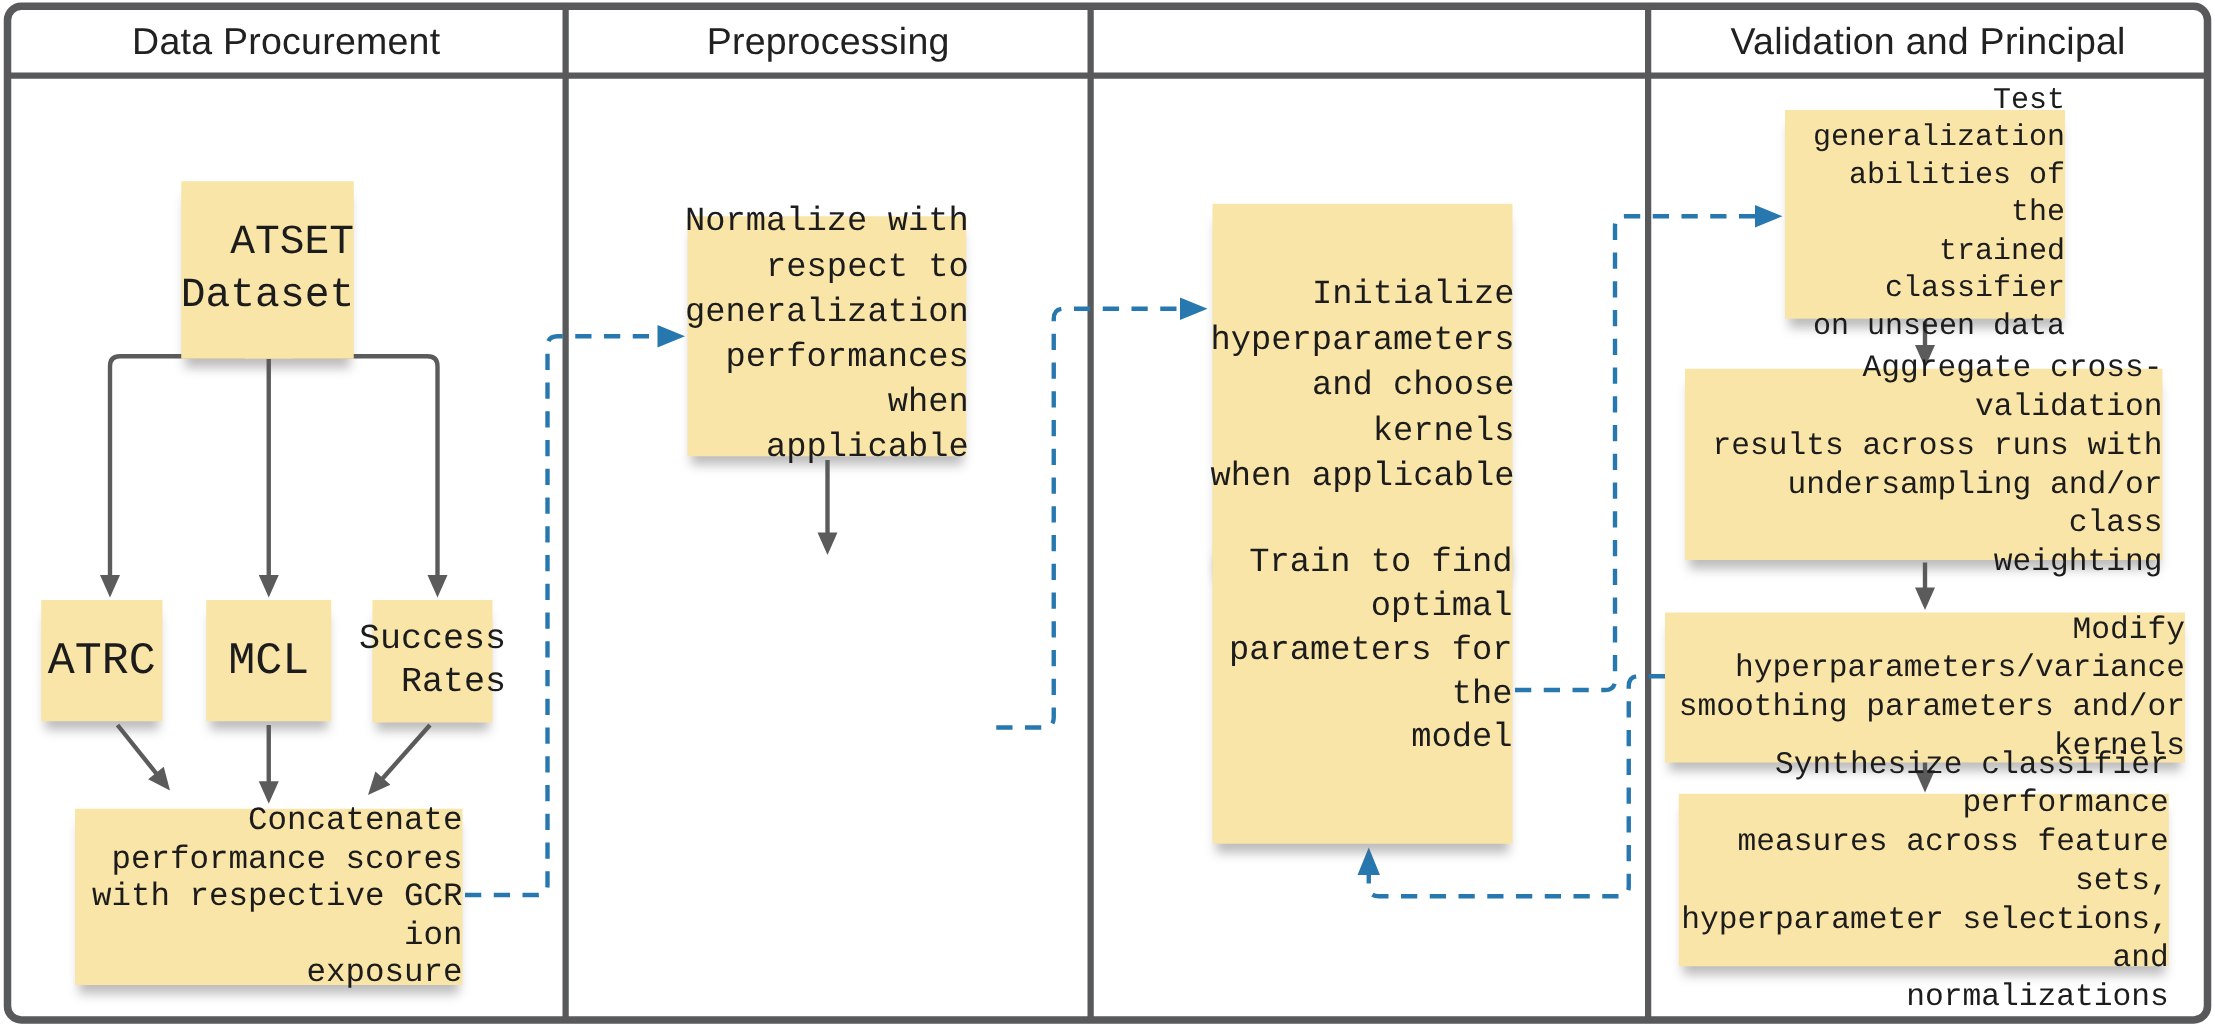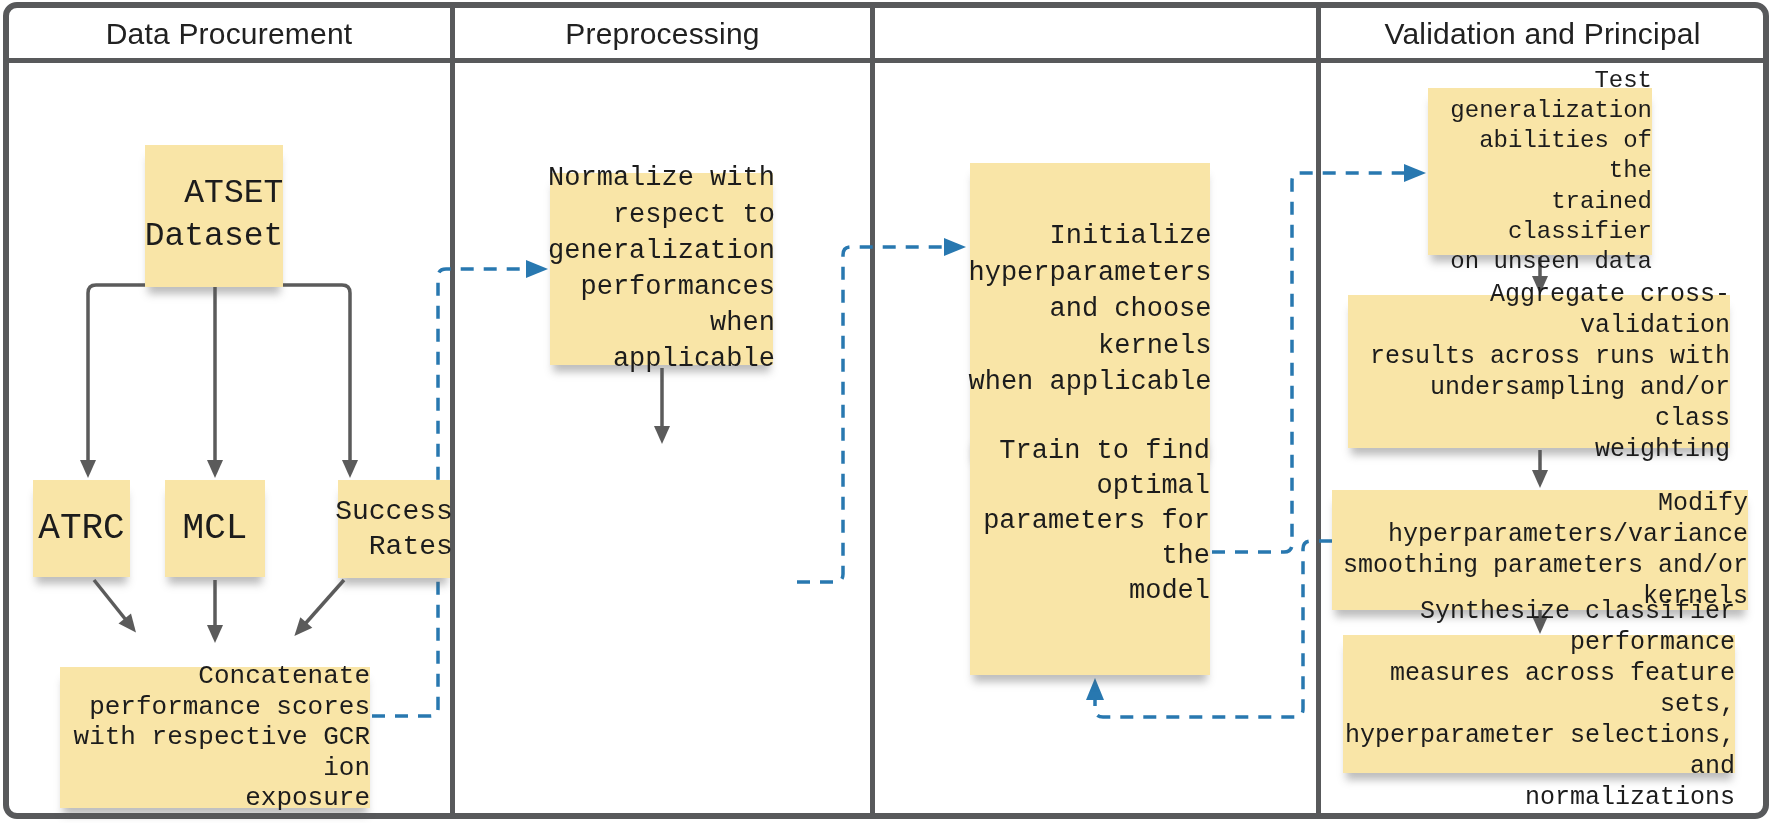--- a/index.html
+++ b/index.html
@@ -96,25 +96,25 @@
   <div class="note" style="left:145px; top:145px; width:138px; height:142px; font-size:33px; line-height:1.3;">
     <span>ATSET
 Dataset</span>
   </div>
   <div class="note" style="left:33px; top:480px; width:97px; height:97px; font-size:36px;">
     <span>ATRC</span>
   </div>
   <div class="note" style="left:165px; top:480px; width:100px; height:97px; font-size:36px;">
     <span>MCL</span>
   </div>
-  <div class="note" style="left:298px; top:480px; width:112px; height:98px; font-size:28px; line-height:1.25;margin-left:40px;">
+  <div class="note" style="left:298px; top:480px; width:96px; height:98px; font-size:28px; line-height:1.25;">
     <span>Success
 Rates</span>
   </div>
-  <div class="note" style="left:60px; top:647px; width:310px; height:141px; font-size:26px; line-height:1.17;margin-top:20px;">
+  <div class="note" style="left:60px; top:647px; width:310px; height:141px; font-size:26px; line-height:1.17;">
     <span>Concatenate
 performance scores
 with respective GCR ion
 exposure</span>
   </div>
 
   <div class="note" style="left:550px; top:173px; width:223px; height:192px; font-size:27px; line-height:1.34;">
     <span>Normalize with
 respect to
 generalization

